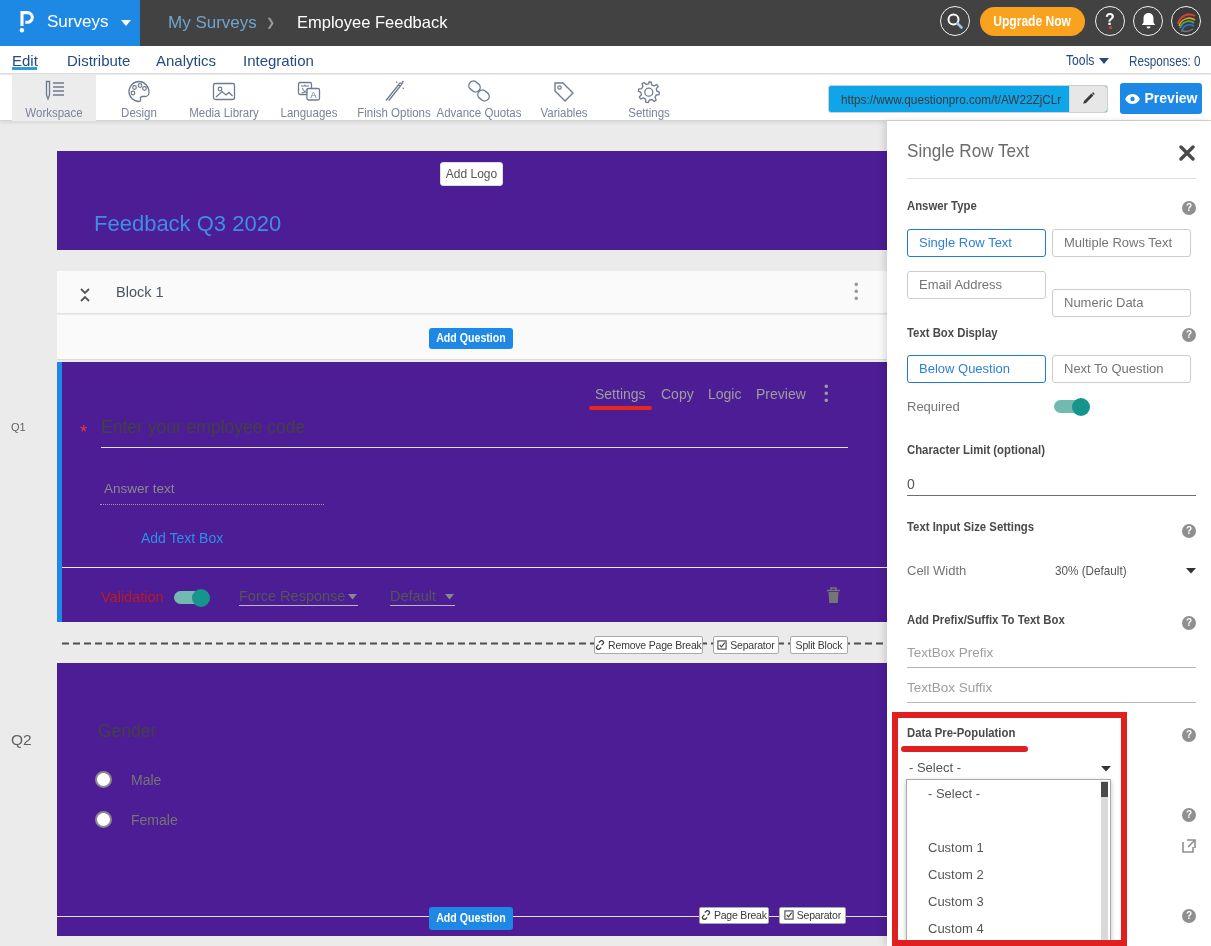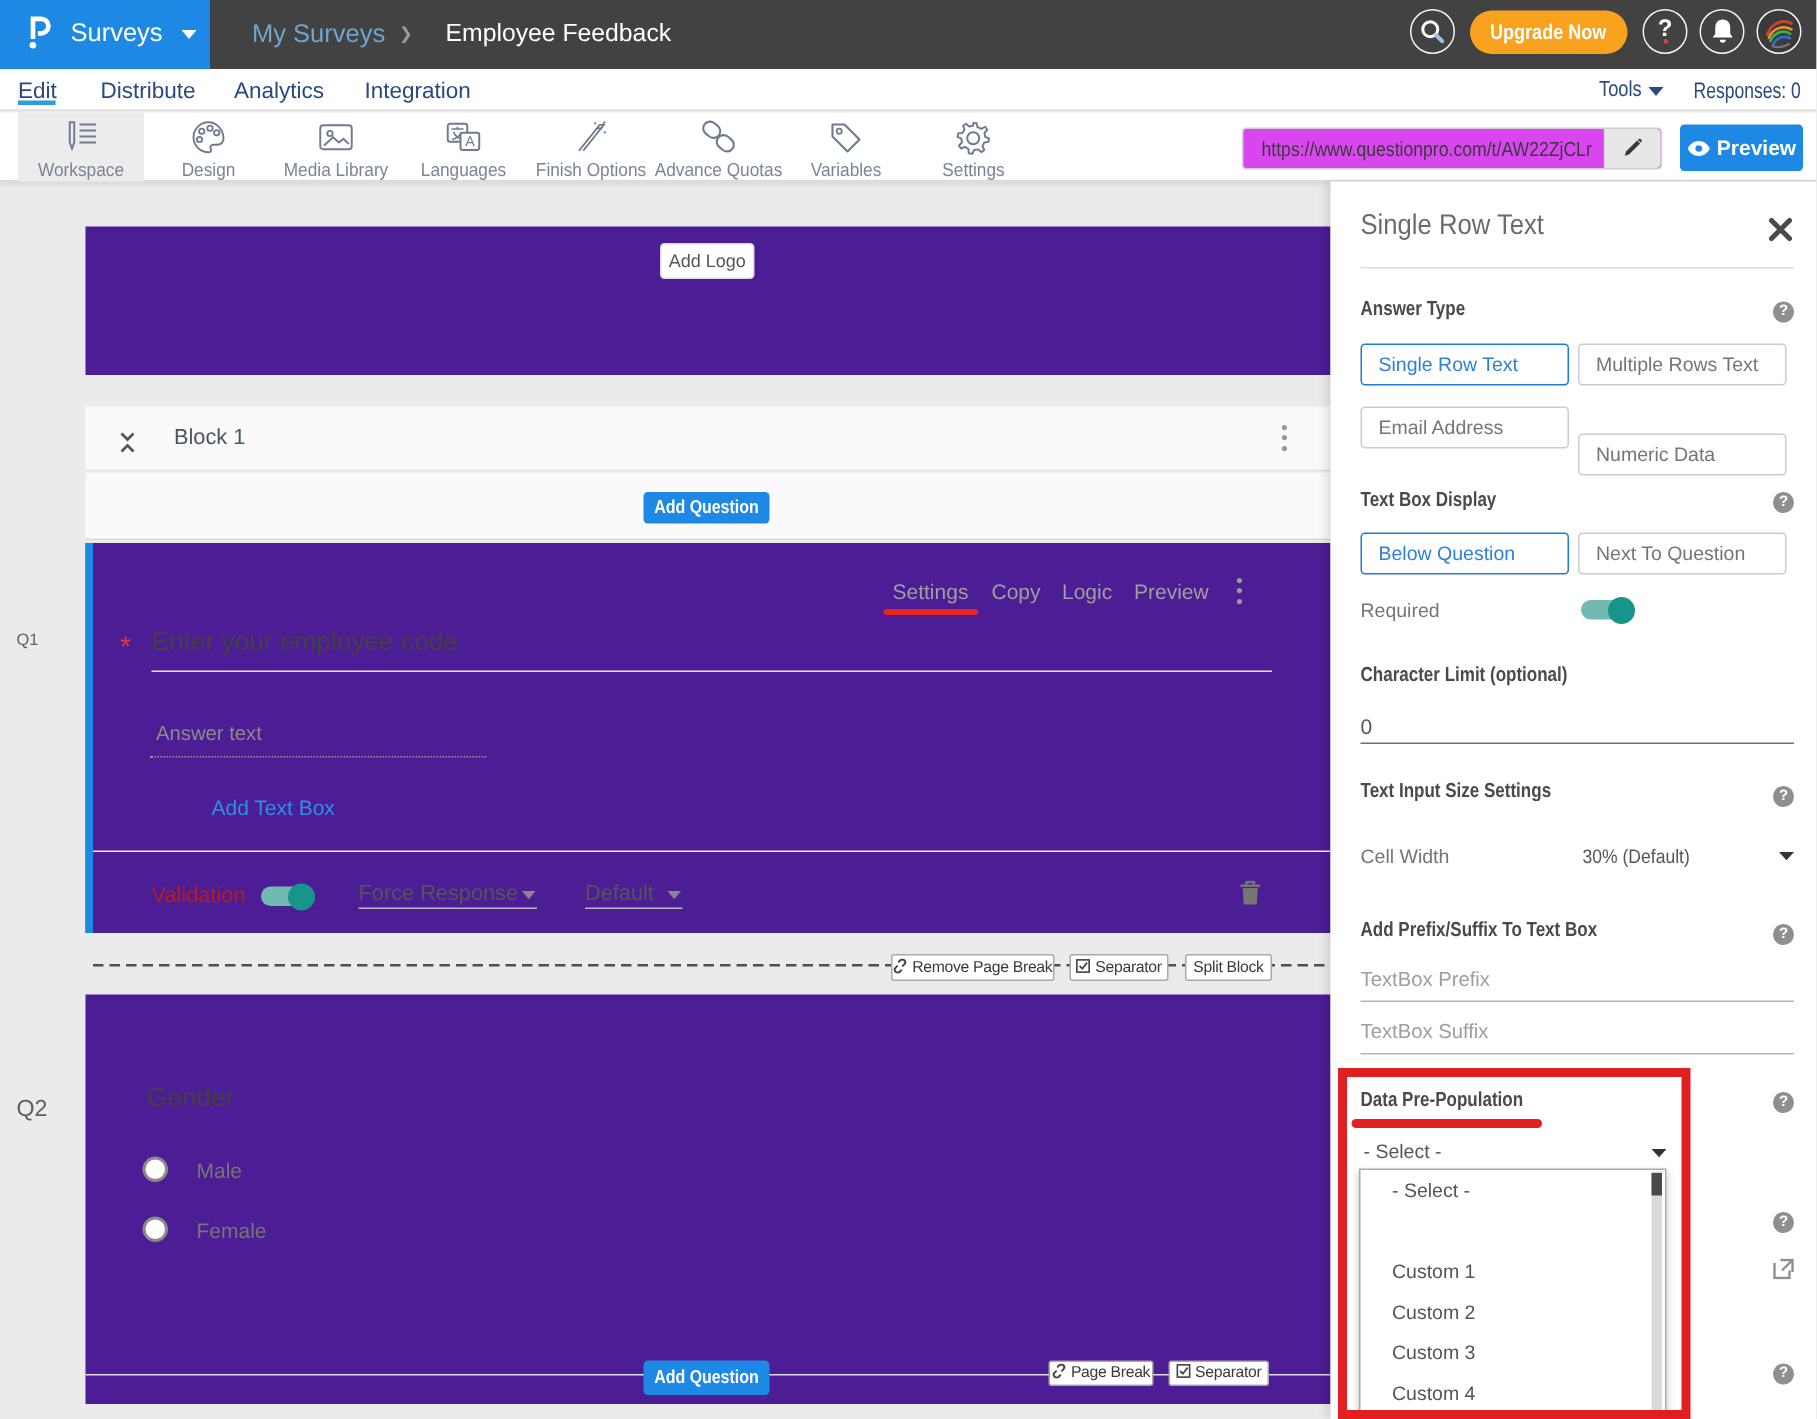--- a/index.html
+++ b/index.html
@@ -22,21 +22,21 @@
 #nav2 { position:absolute; left:0; top:46px; width:1211px; height:28px; background:#fff; border-bottom:1px solid #dcdcdc; }
 .nav2item { position:absolute; top:52px; font-size:15px; color:#274b7f; }
 #editul { position:absolute; left:12px; top:67px; width:25px; height:3px; background:#2d9cdb; }
 
 
 #toolbar { position:absolute; left:0; top:75px; width:1211px; height:46px; background:#fff; border-bottom:1px solid #d5d5d5; box-shadow:0 2px 3px rgba(0,0,0,0.08); }
 .tool { position:absolute; top:75px; width:84px; height:46px; text-align:center; }
 .tool .ticon { position:absolute; left:50%; top:5px; transform:translateX(-50%); }
 .tool .tlabel { position:absolute; top:31px; left:50%; transform:translateX(-50%) scaleX(0.92); font-size:12.5px; color:#7a8496; white-space:nowrap; }
 #tool-workspace { background:#ececec; }
-#urlbox { position:absolute; left:828px; top:85px; width:280px; height:28px; background:#d946ef; border:1px solid #cfcfcf; border-radius:3px; }
+#urlbox { position:absolute; left:828px; top:85px; width:280px; height:28px; background:#0ea5e9; border:1px solid #cfcfcf; border-radius:3px; }
 #urlbox .urltext { position:absolute; left:12px; top:6px; font-size:13.5px; color:#3a3a3a; white-space:nowrap; transform:scaleX(0.87); transform-origin:0 50%; }
 #urlbox .pencil { position:absolute; right:0; top:0; width:38px; height:26px; background:#e7e7e7; border-left:1px solid #d5d5d5; border-radius:0 3px 3px 0; text-align:center; }
 #previewbtn { position:absolute; left:1120px; top:83px; width:82px; height:31px; background:#1e88e5; border-radius:3px; color:#fff; font-size:14px; font-weight:bold; text-align:center; line-height:31px; }
 
 
 #sidebar { position:absolute; left:887px; top:121px; width:324px; height:825px; background:#fff; box-shadow:-3px 0 6px rgba(0,0,0,0.12); }
 .sb { position:absolute; }
 .sblabel { font-size:13.5px; font-weight:bold; color:#4a4a4a; transform:scaleX(0.84); transform-origin:0 50%; white-space:nowrap; }
 .sbbtn { position:absolute; width:139px; height:28px; border:1px solid #ccc; border-radius:3px; background:#fff; font-size:13px; color:#757575; line-height:26px; padding-left:11px; white-space:nowrap; }
 .sbbtn.sel { border:1px solid #2179d8; color:#2e7fd8; }
@@ -218,20 +218,21 @@
         <path d="M10.1 0.9 C10.6 0.4 11.5 0.4 12 0.9 C12.6 1.5 12.6 2.4 12.1 2.9 L11.9 3.1 L9.9 1.1 Z" fill="#3a3a3a"></path>
       </svg></div>
 </div>
 <div id="previewbtn"><svg width="15" height="10" viewBox="0 0 15 10" style="vertical-align:-1px;margin-right:5px">
       <path d="M7.5 0 C3.5 0 1 3 0.2 5 C1 7 3.5 10 7.5 10 C11.5 10 14 7 14.8 5 C14 3 11.5 0 7.5 0 Z" fill="#fff"></path>
       <circle cx="7.5" cy="5" r="2.2" fill="#1e88e5"></circle>
     </svg>Preview</div>
 
 <div class="card" id="card1">
   <div id="addlogo">Add Logo</div>
+  <div id="feedbacktitle">Feedback Q3 2020</div>
 </div>
 
 <div class="card" id="blockhdr">
   <svg class="abs" style="left:23px;top:17px" width="10" height="14" viewBox="0 0 10 14">
     <path d="M1 1 L5 5 L9 1" fill="none" stroke="#555" stroke-width="1.8"></path>
     <path d="M1 13 L5 9 L9 13" fill="none" stroke="#555" stroke-width="1.8"></path>
   </svg>
   <div class="abs" style="left:59px;top:13px;font-size:14.5px;color:#4a5560;">Block 1</div>
   <div class="abs" style="left:797px;top:10px;color:#9a9a9a;font-size:13px;letter-spacing:0;line-height:7px;">•<br>•<br>•</div>
 </div>

